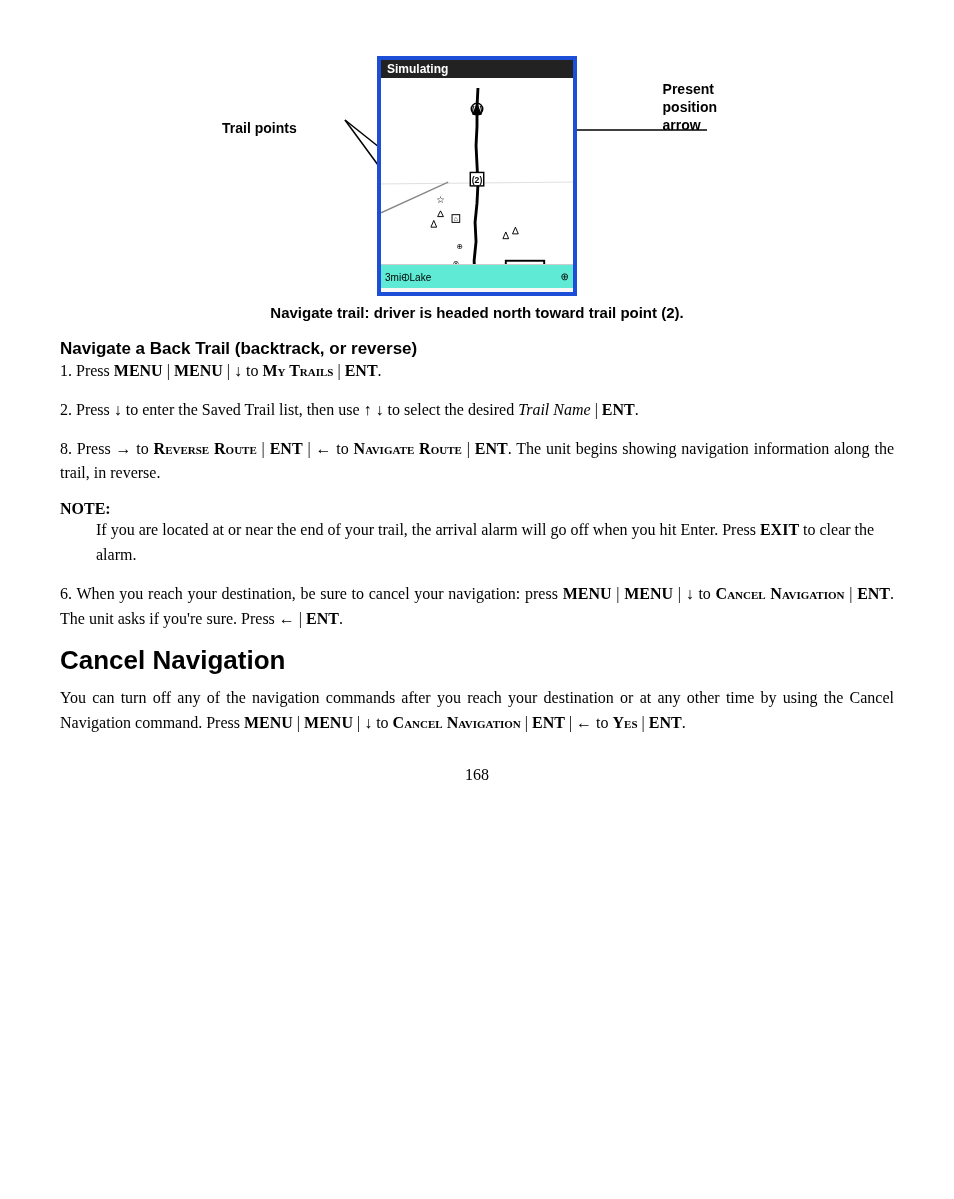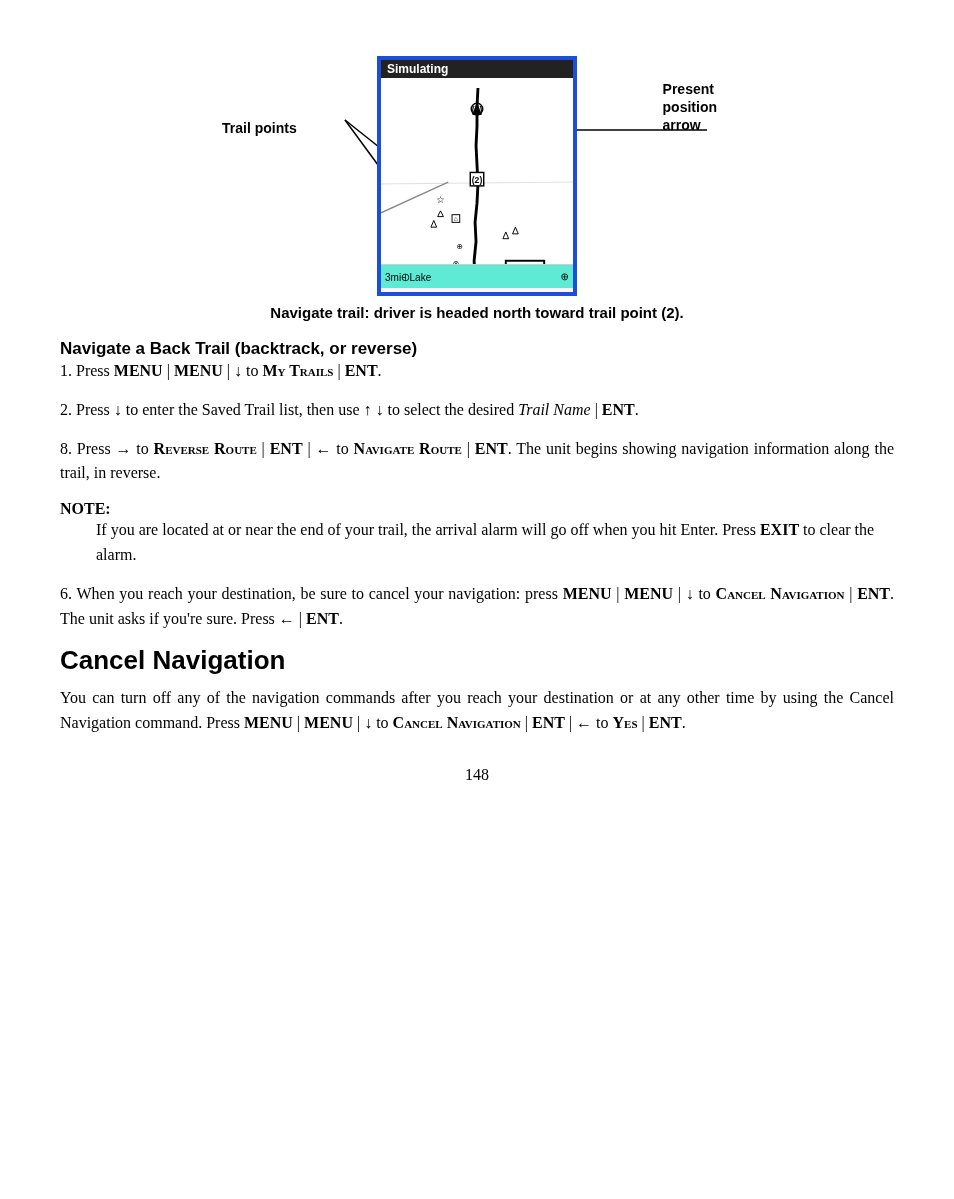--- a/index.html
+++ b/index.html
@@ -275,15 +275,15 @@
   <p class="para para-num">
     <span>6. When you reach your destination, be sure to cancel your navigation: press </span><span class="bold">MENU</span><span> | </span><span class="bold">MENU</span><span> | </span><span class="bold">↓</span><span> to </span><span class="sc">Cancel Navigation</span><span> | </span><span class="bold">ENT</span><span>. The unit asks if you're sure. Press </span><span class="bold">←</span><span> | </span><span class="bold">ENT</span><span>.</span>
   </p>
 
   <h2 class="section-title-large">Cancel Navigation</h2>
 
   <p class="para">
     <span>You can turn off any of the navigation commands after you reach your destination or at any other time by using the Cancel Navigation command. Press </span><span class="bold">MENU</span><span> | </span><span class="bold">MENU</span><span> | </span><span class="bold">↓</span><span> to </span><span class="sc">Cancel Navigation</span><span> | </span><span class="bold">ENT</span><span> | </span><span class="bold">←</span><span> to </span><span class="sc">Yes</span><span> | </span><span class="bold">ENT</span><span>.</span>
   </p>
 
-  <p class="page-number">148</p>
+  <p class="page-number">168</p>
 
 </div>
 
 </body></html>

